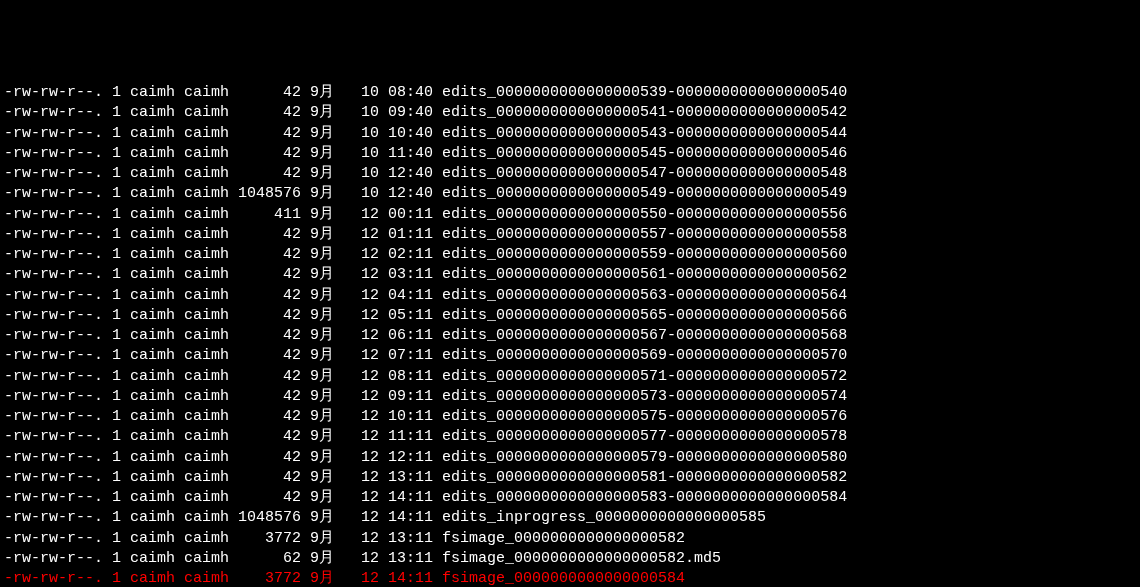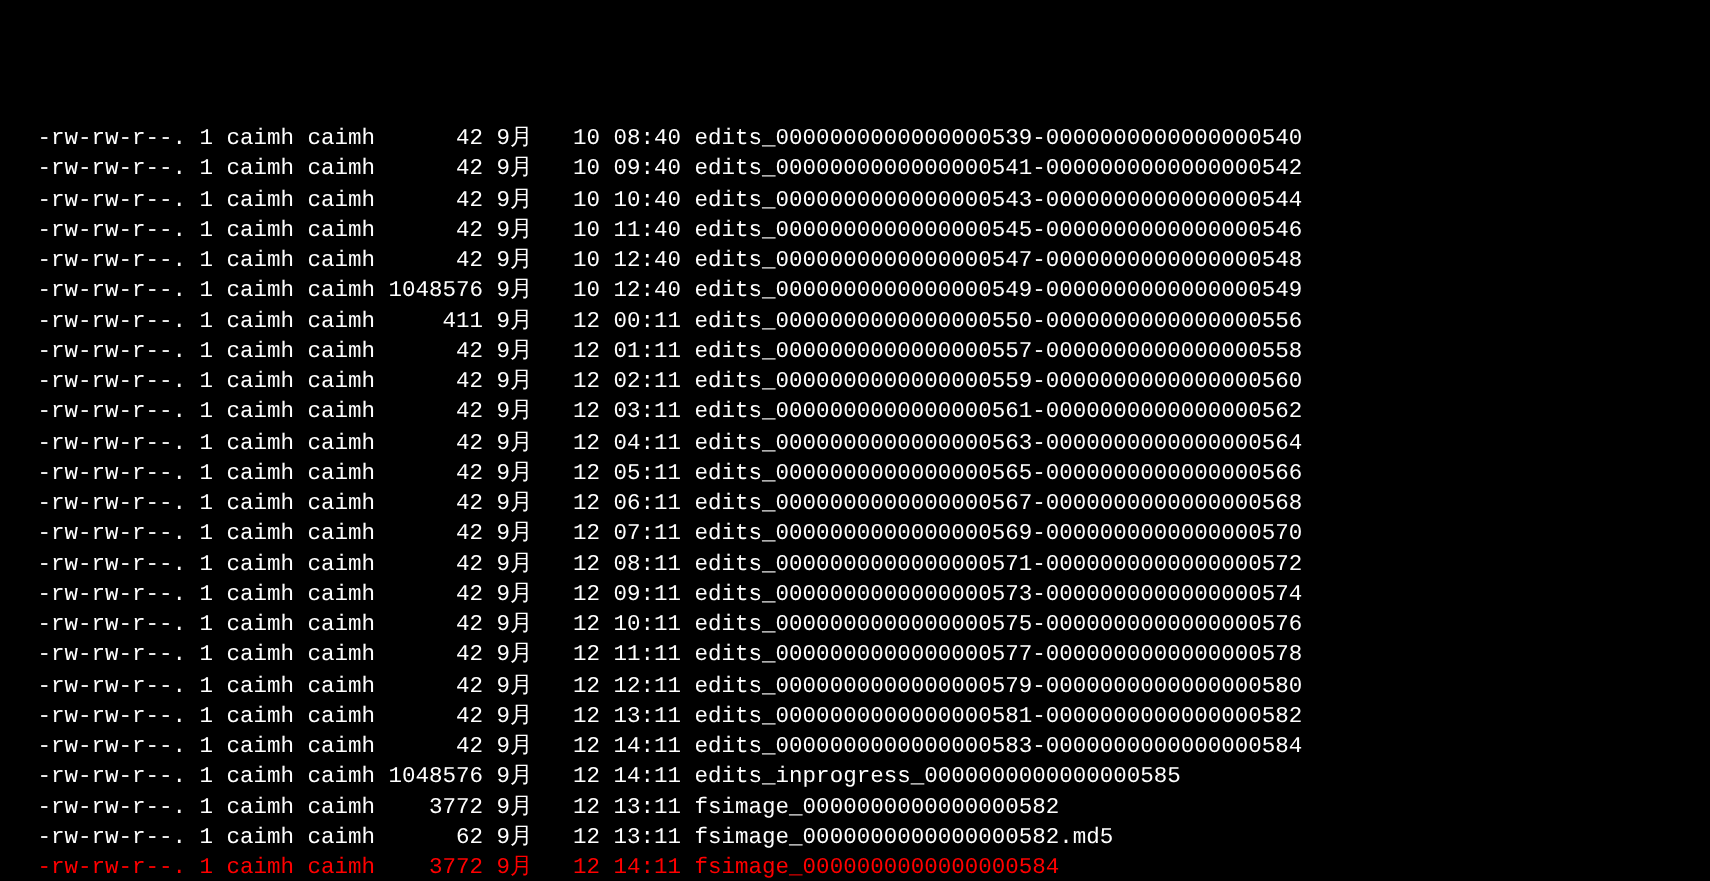--- a/index.html
+++ b/index.html
@@ -14,21 +14,20 @@
       font-size: 15px;
       line-height: 1.35;
       padding: 2px 4px;
       white-space: pre;
       width: 1140px;
       height: 587px;
       overflow: hidden;
     }
     .line {
       display: block;
-      margin-left: 21px;
     }
     .red {
       color: #ff0000;
     }
   </style>
 </head>
 <body>
 
 
 

